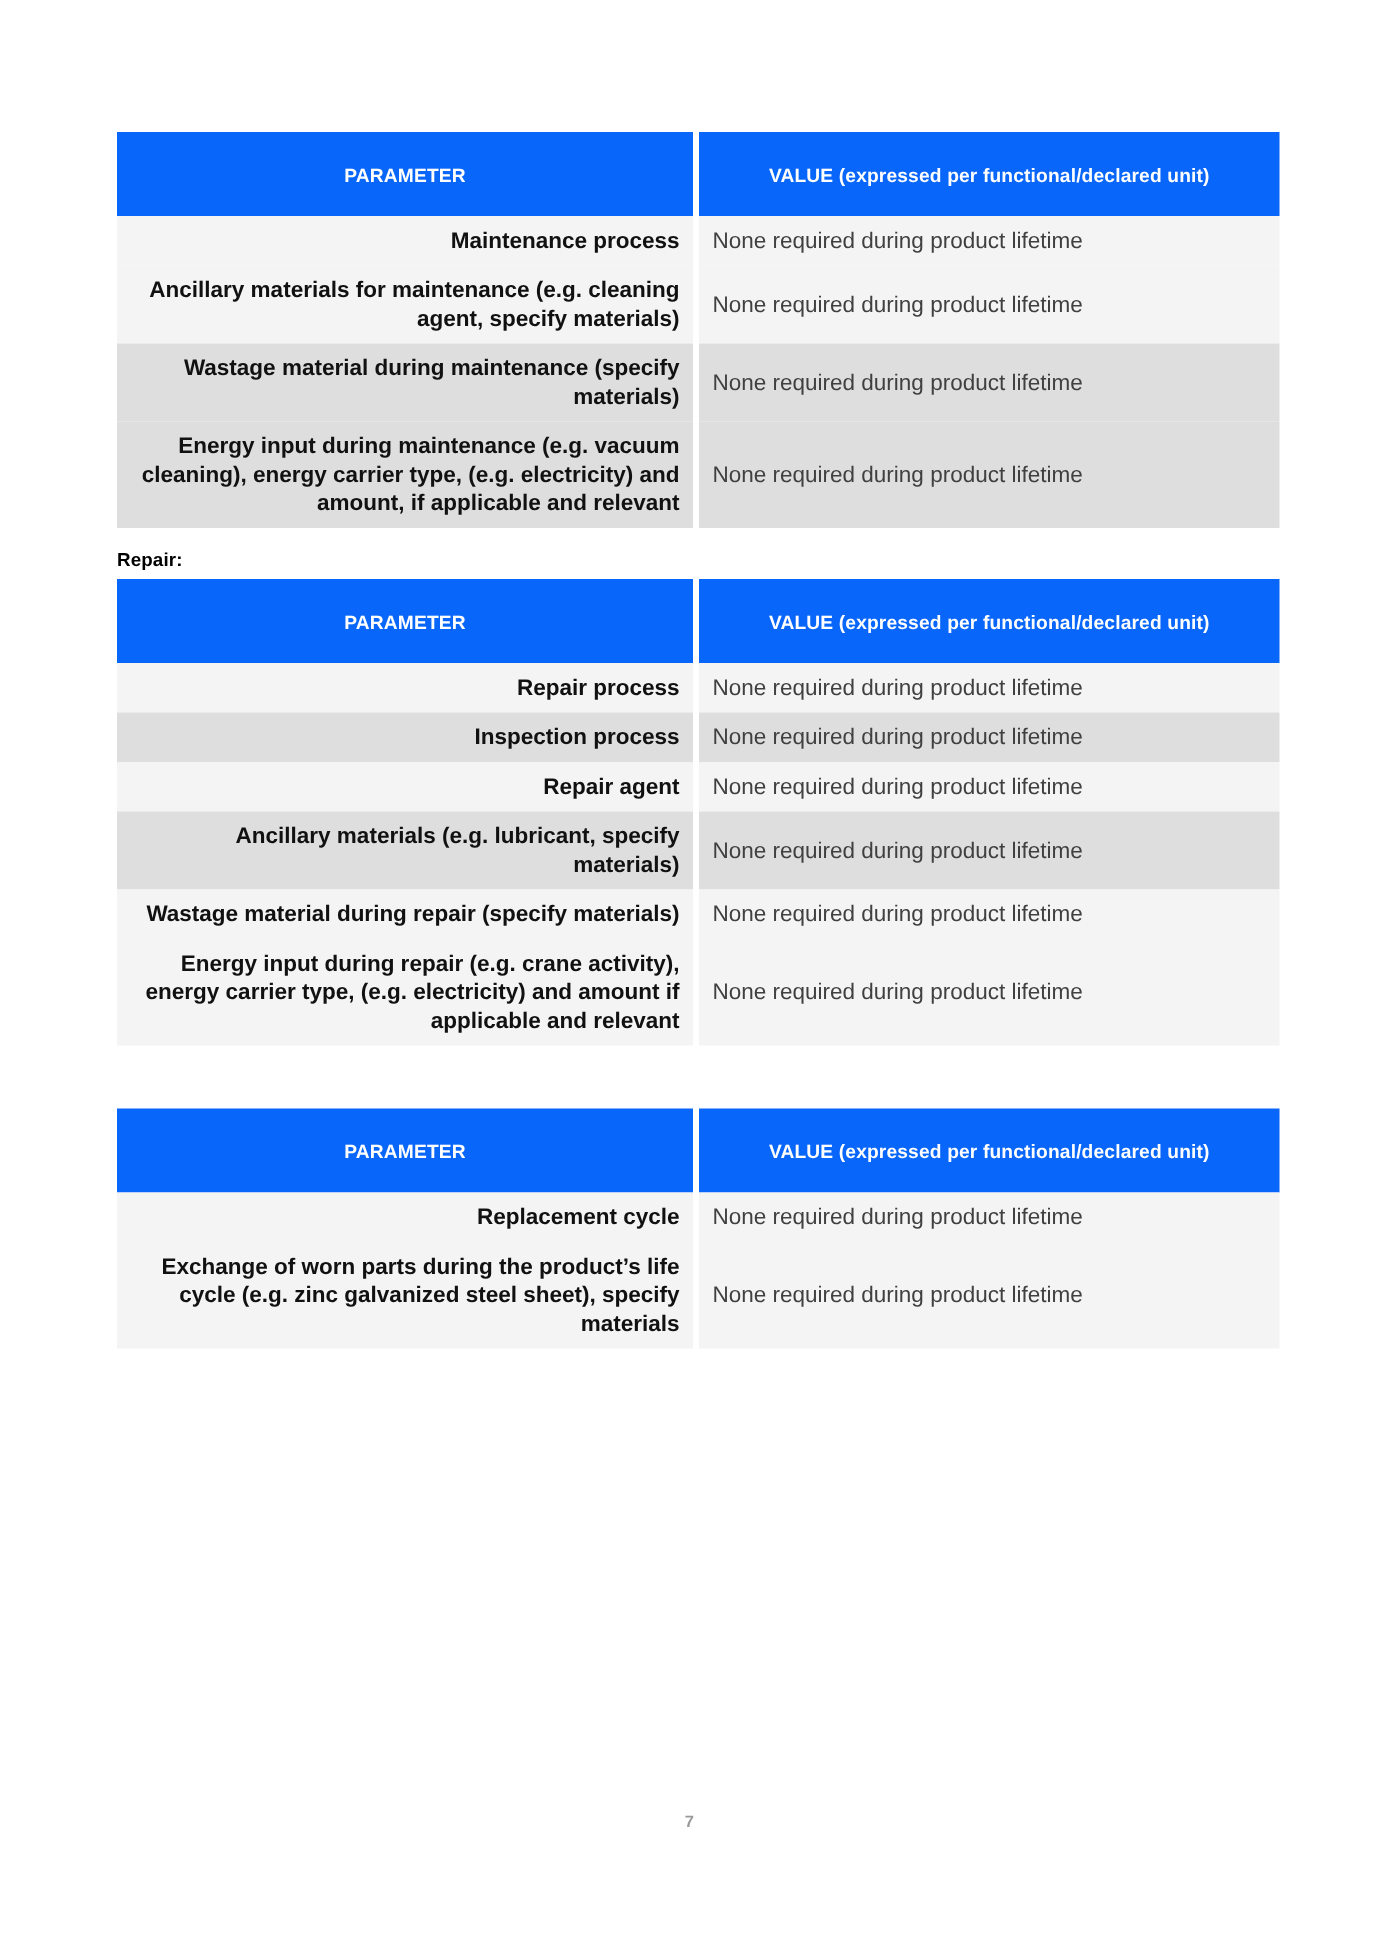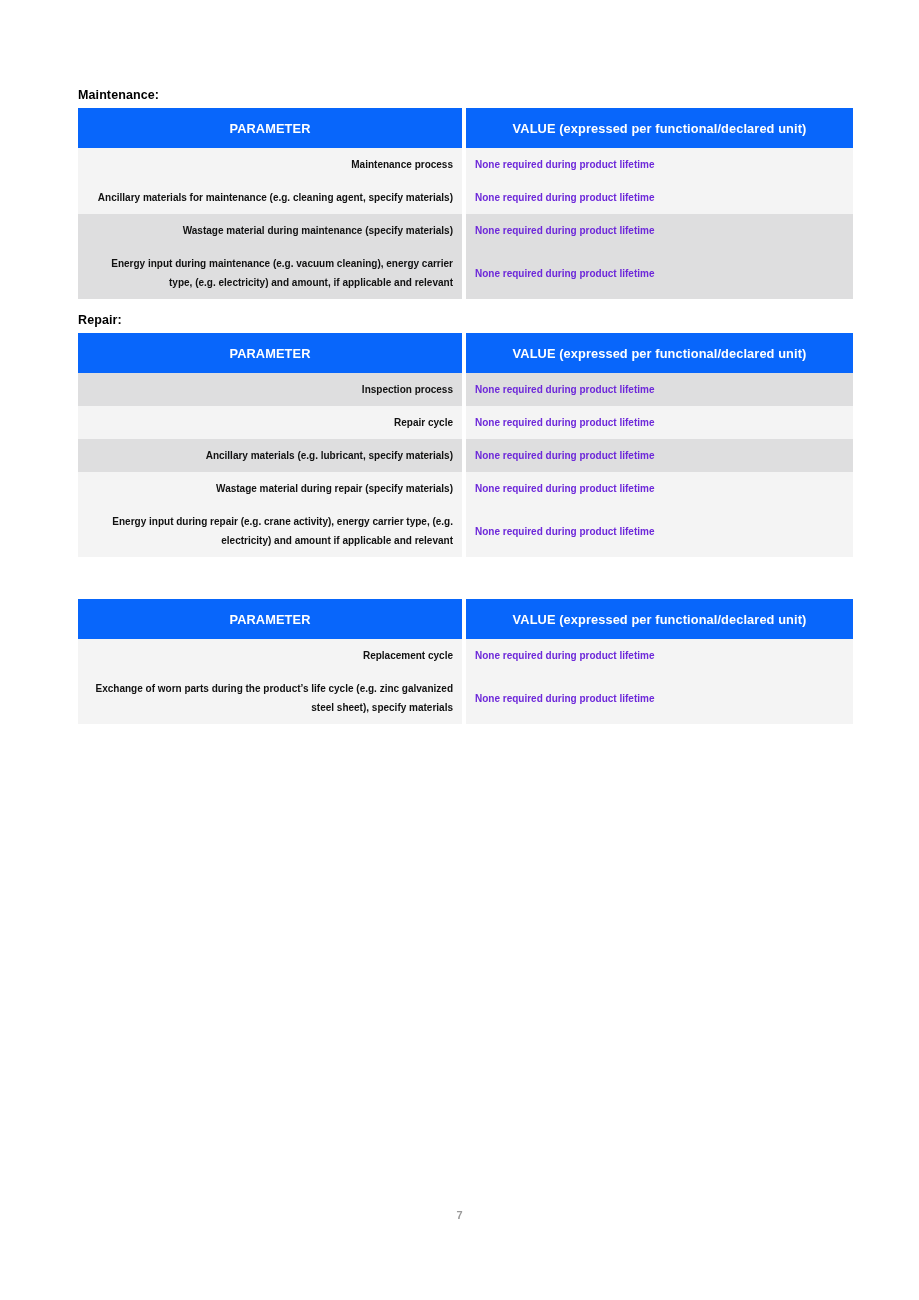--- a/index.html
+++ b/index.html
@@ -61,45 +61,45 @@
   table.edp-table col.col-value { width: 387px; }
 
   thead th {
     background: #0866fb;
     color: #ffffff;
     font-size: 12.8px;
     font-weight: bold;
     text-align: center;
     vertical-align: middle;
     padding: 0;
-    height: 40px;
+    height: 56px;
     letter-spacing: 0.1px;
   }
   thead th.gap-cell {
     background: #ffffff;
     padding: 0;
   }
 
   tbody td {
-    font-size: 10px;
+    font-size: 15px;
     vertical-align: middle;
     padding: 7px 9px 7px 9px;
     line-height: 19px;
   }
 
   tbody td.param {
     text-align: right;
     font-weight: bold;
     color: #111111;
   }
 
   tbody td.value {
     text-align: left;
-    font-weight: bold;
-    color: #6d28d9;
+    font-weight: normal;
+    color: #404040;
   }
 
   tbody td.gap-cell {
     background: #ffffff !important;
     padding: 0;
   }
 
   tbody tr.odd td { background: #f4f4f4; }
   tbody tr.even td { background: #dededf; }
 
@@ -115,21 +115,20 @@
   }
 </style>
 </head>
 <body>
 
 <div class="page">
 
   <div class="content">
 
     <div class="section">
-      <p class="section-label">Maintenance:</p>
       <table class="edp-table">
         <colgroup>
           <col class="col-param">
             <col class="col-gap">
             <col class="col-value">
         </colgroup>
         <thead>
           <tr>
             <th>PARAMETER</th>
             <th class="gap-cell"></th>
@@ -172,27 +171,32 @@
             <col class="col-value">
         </colgroup>
         <thead>
           <tr>
             <th>PARAMETER</th>
             <th class="gap-cell"></th>
             <th>VALUE (expressed per functional/declared unit)</th>
           </tr>
         </thead>
         <tbody>
+          <tr class="odd">
+            <td class="param">Repair process</td>
+            <td class="gap-cell"></td>
+            <td class="value">None required during product lifetime</td>
+          </tr>
           <tr class="even">
             <td class="param">Inspection process</td>
             <td class="gap-cell"></td>
             <td class="value">None required during product lifetime</td>
           </tr>
           <tr class="odd">
-            <td class="param">Repair cycle</td>
+            <td class="param">Repair agent</td>
             <td class="gap-cell"></td>
             <td class="value">None required during product lifetime</td>
           </tr>
           <tr class="even">
             <td class="param">Ancillary materials (e.g. lubricant, specify materials)</td>
             <td class="gap-cell"></td>
             <td class="value">None required during product lifetime</td>
           </tr>
           <tr class="odd">
             <td class="param">Wastage material during repair (specify materials)</td>

